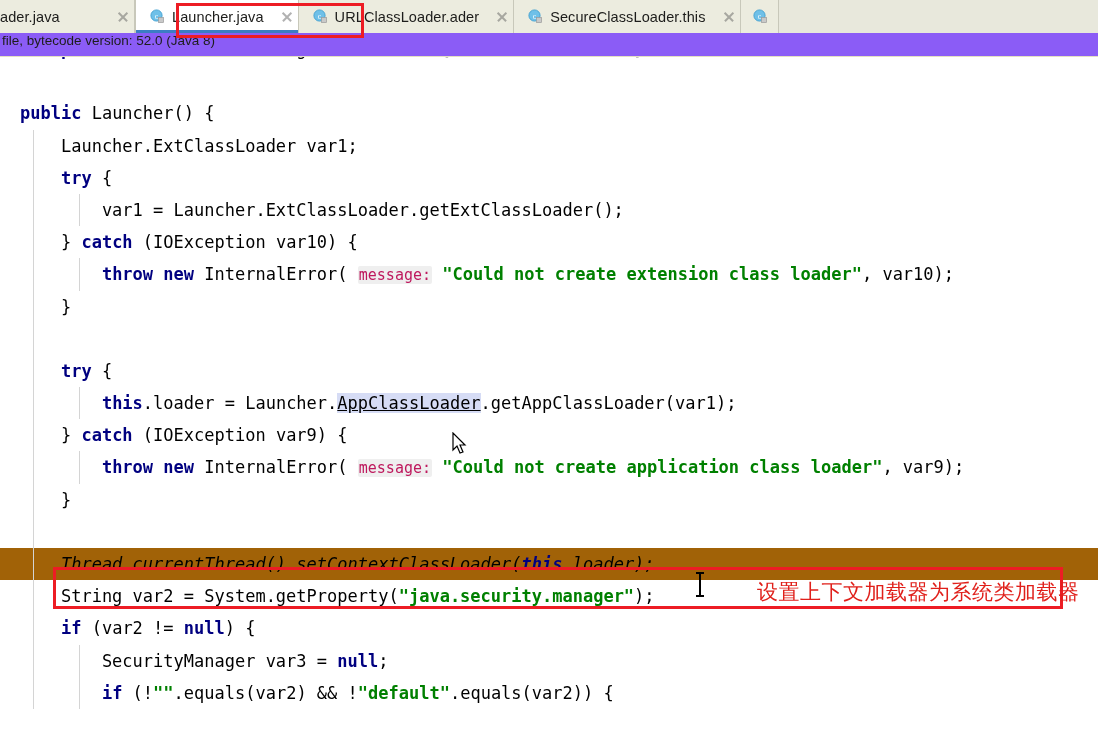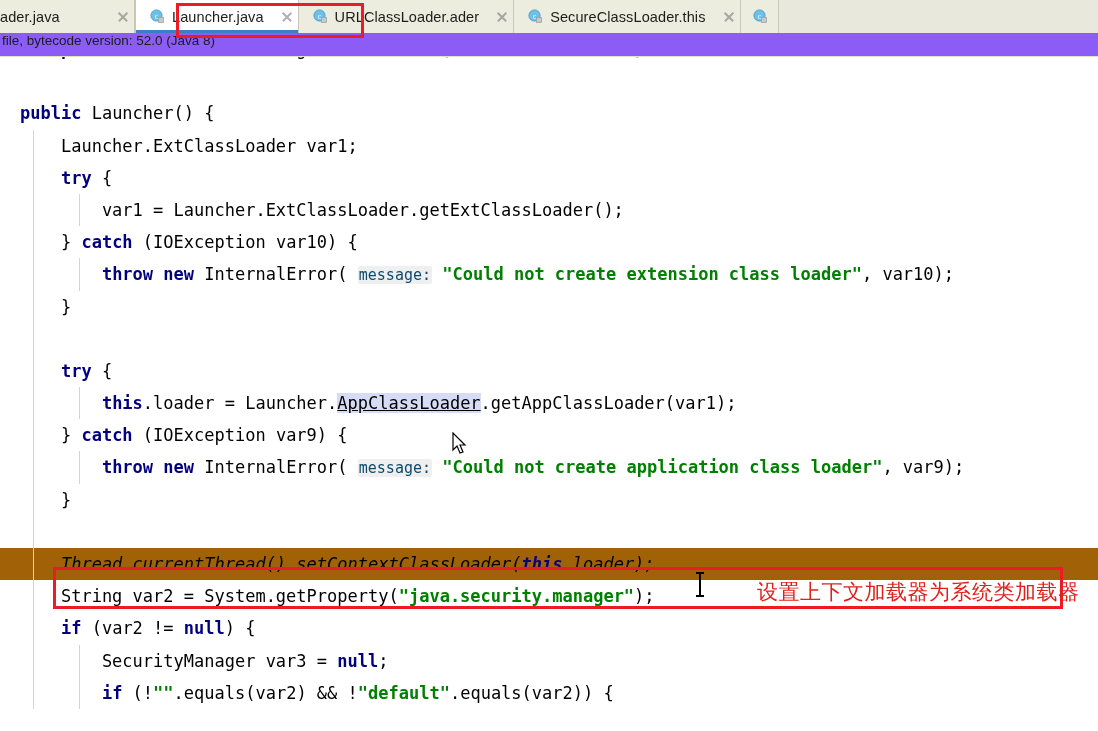--- a/index.html
+++ b/index.html
@@ -161,21 +161,21 @@
     background: #D4D4D4;
   }
   .g1 { left: 33px; }
   .g2 { left: 79px; }
 
   
   .kw     { color: #000080; font-weight: bold; }
   .str    { color: #008000; font-weight: bold; }
   .plain  { color: #000000; }
   .hint   {
-    color: #0c4a6e;
+    color: #be185d;
     background: #EFEFEF;
     font-size: 15px;
     border-radius: 2px;
     padding: 0 1px;
   }
   .sel {
     background: #D6DCF5;
     text-decoration: underline;
   }
 

